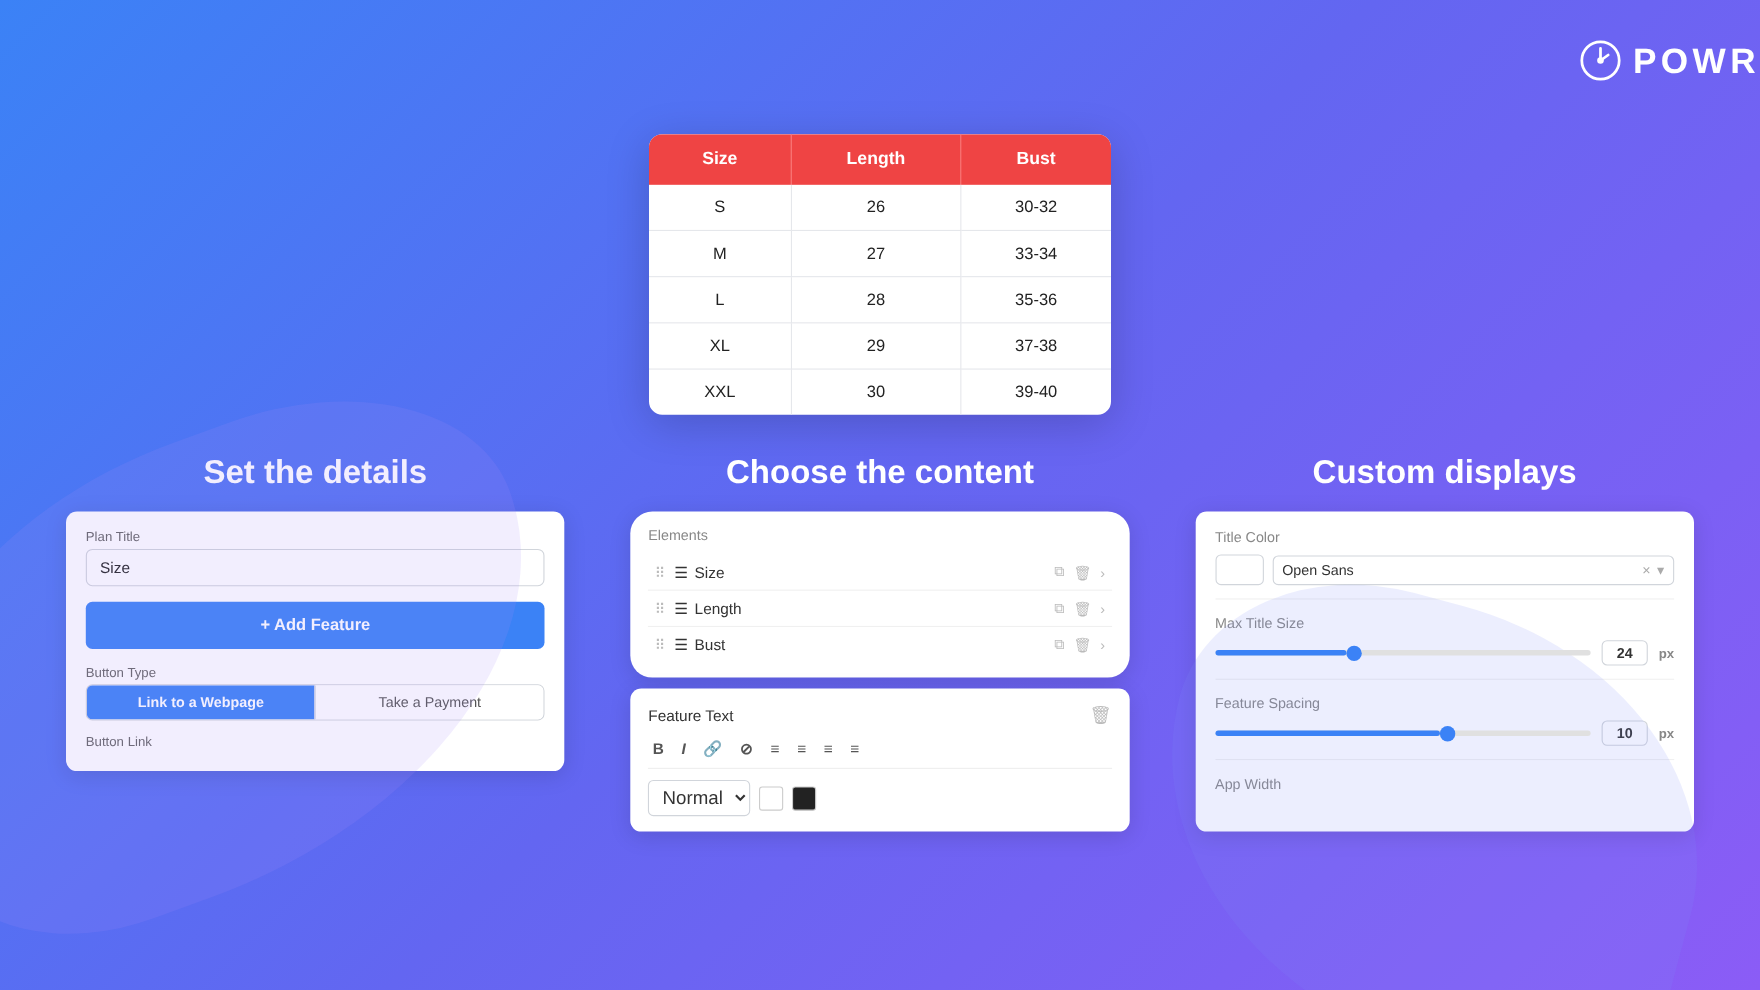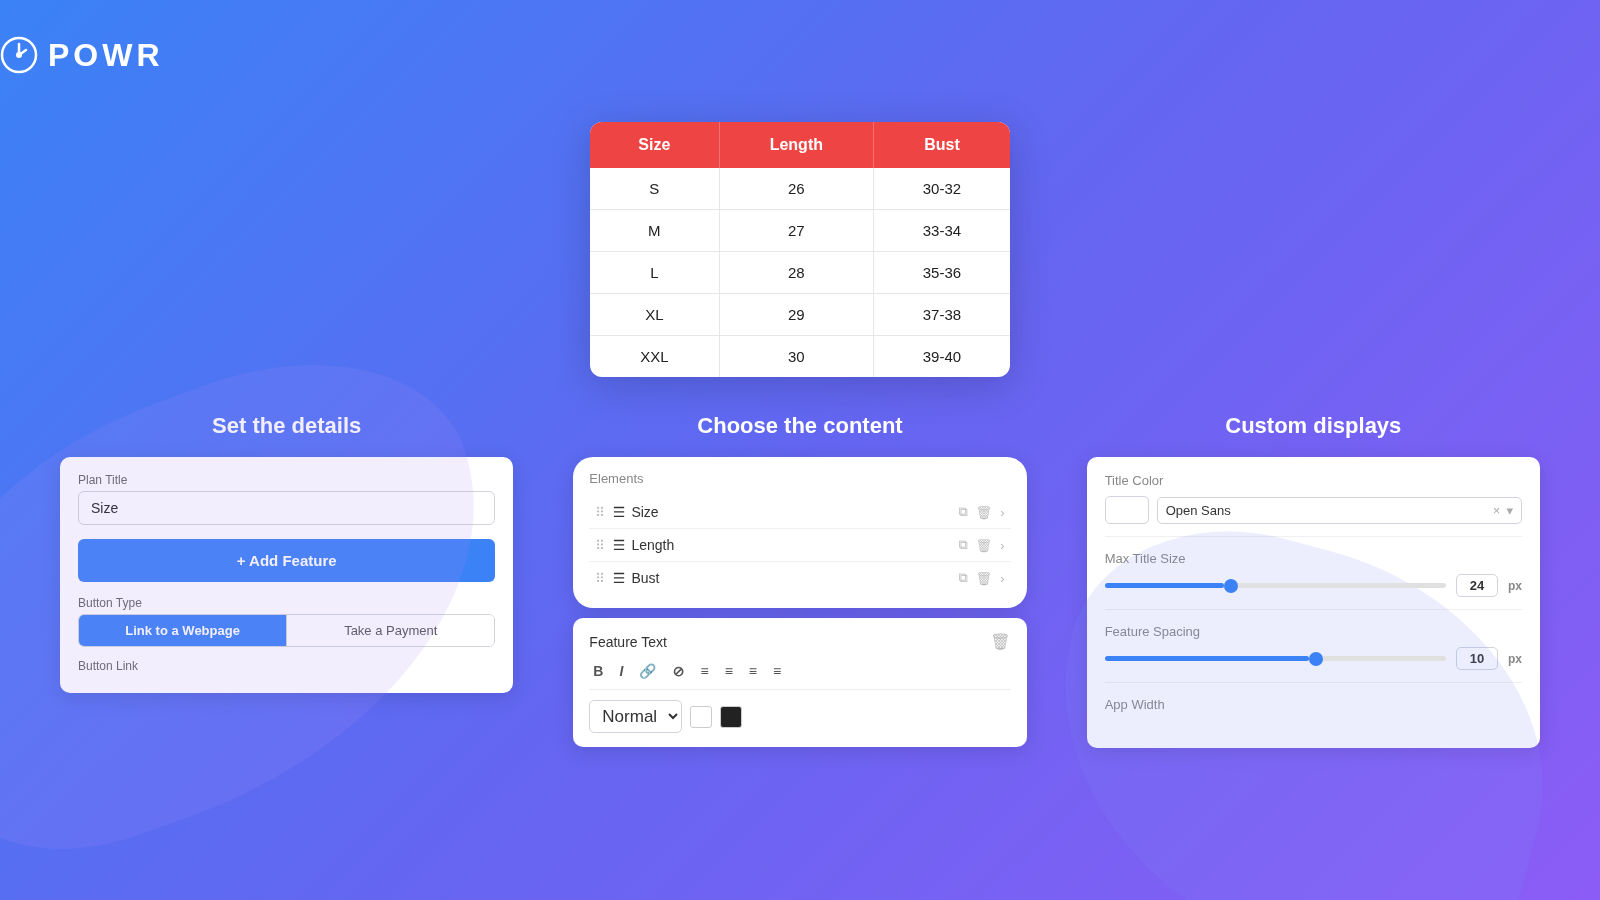--- a/index.html
+++ b/index.html
@@ -30,21 +30,21 @@
       width: 500px; height: 400px;
       background: #818cf8;
       bottom: -50px; right: 50px;
       border-radius: 40% 60% 30% 70%;
       transform: rotate(15deg);
     }
 
     
     .header {
       display: flex;
-      flex-direction: row;
+      flex-direction: column;
       align-items: flex-end;
       padding-top: 36px;
     }
     .logo {
       display: flex;
       align-items: center;
       gap: 10px;
       margin-bottom: 18px;
     }
     .logo-icon {
@@ -113,21 +113,21 @@
     }
 
     .panel {
       display: flex;
       flex-direction: column;
       align-items: center;
       flex: 1;
       max-width: 480px;
     }
     .panel-title {
-      font-size: 22px;
+      font-size: 30px;
       font-weight: 700;
       color: white;
       margin-bottom: 18px;
     }
 
     
     .panel-card {
       background: white;
       border-radius: 10px;
       width: 100%;

